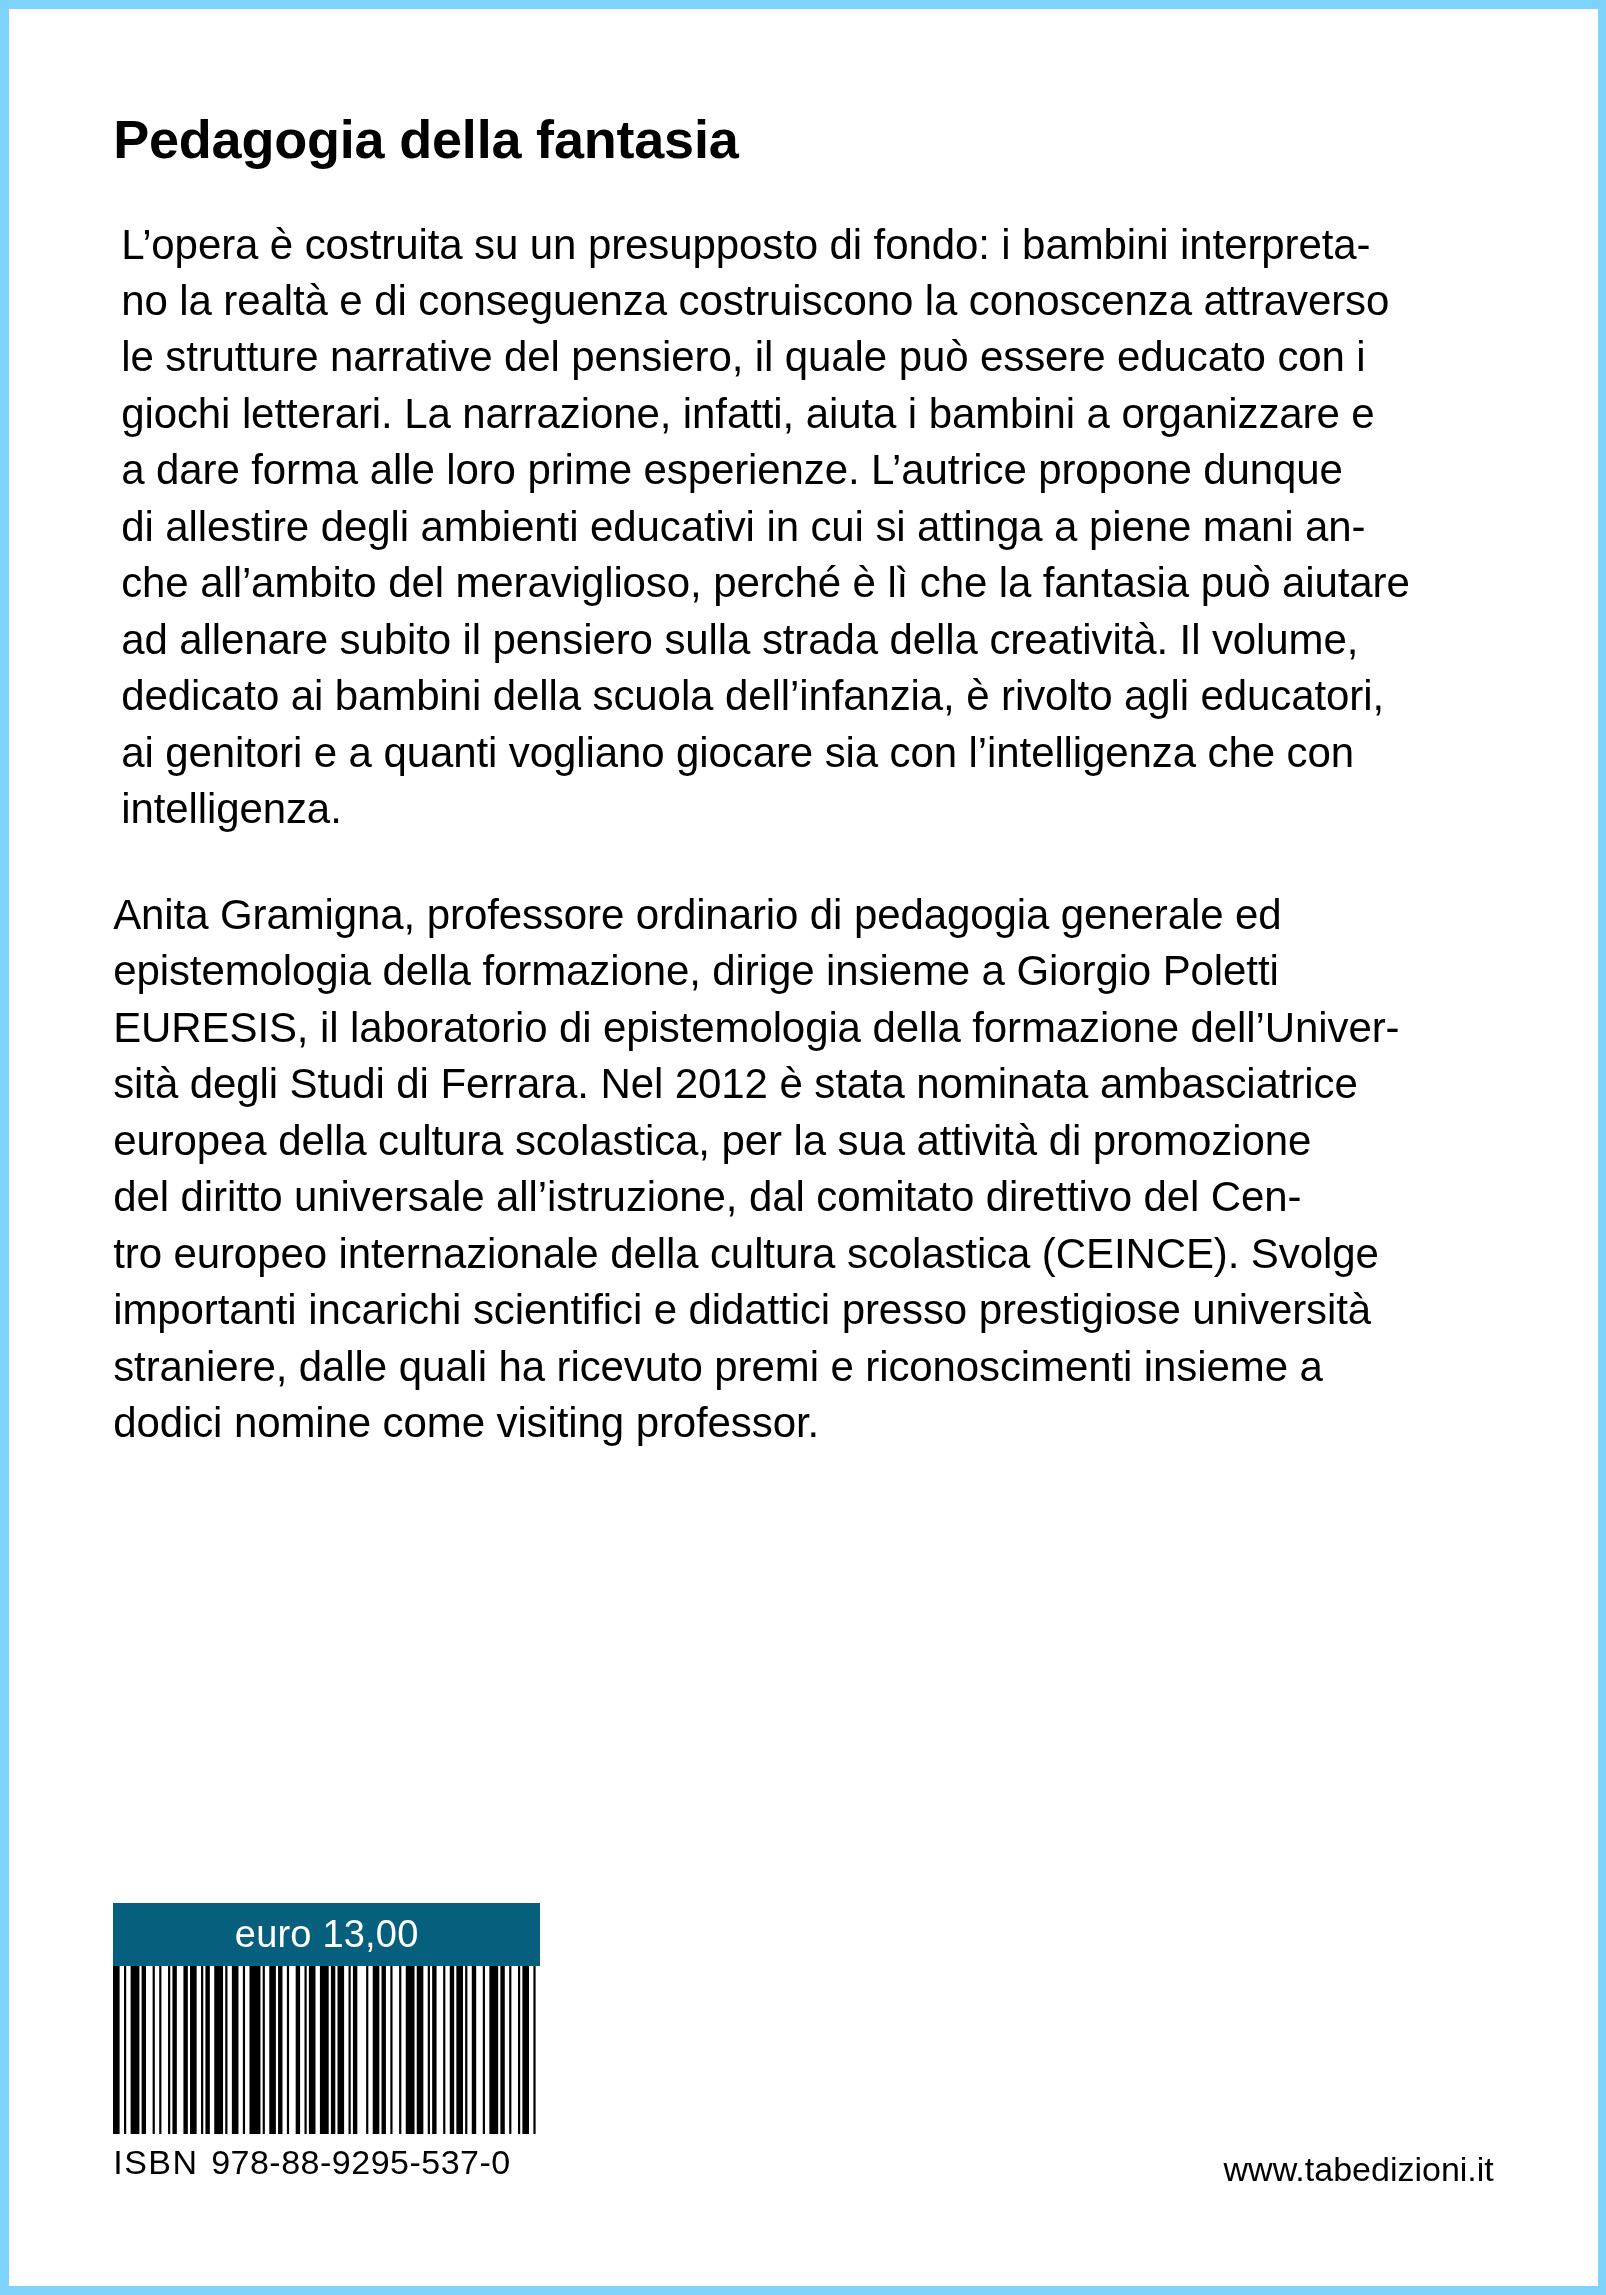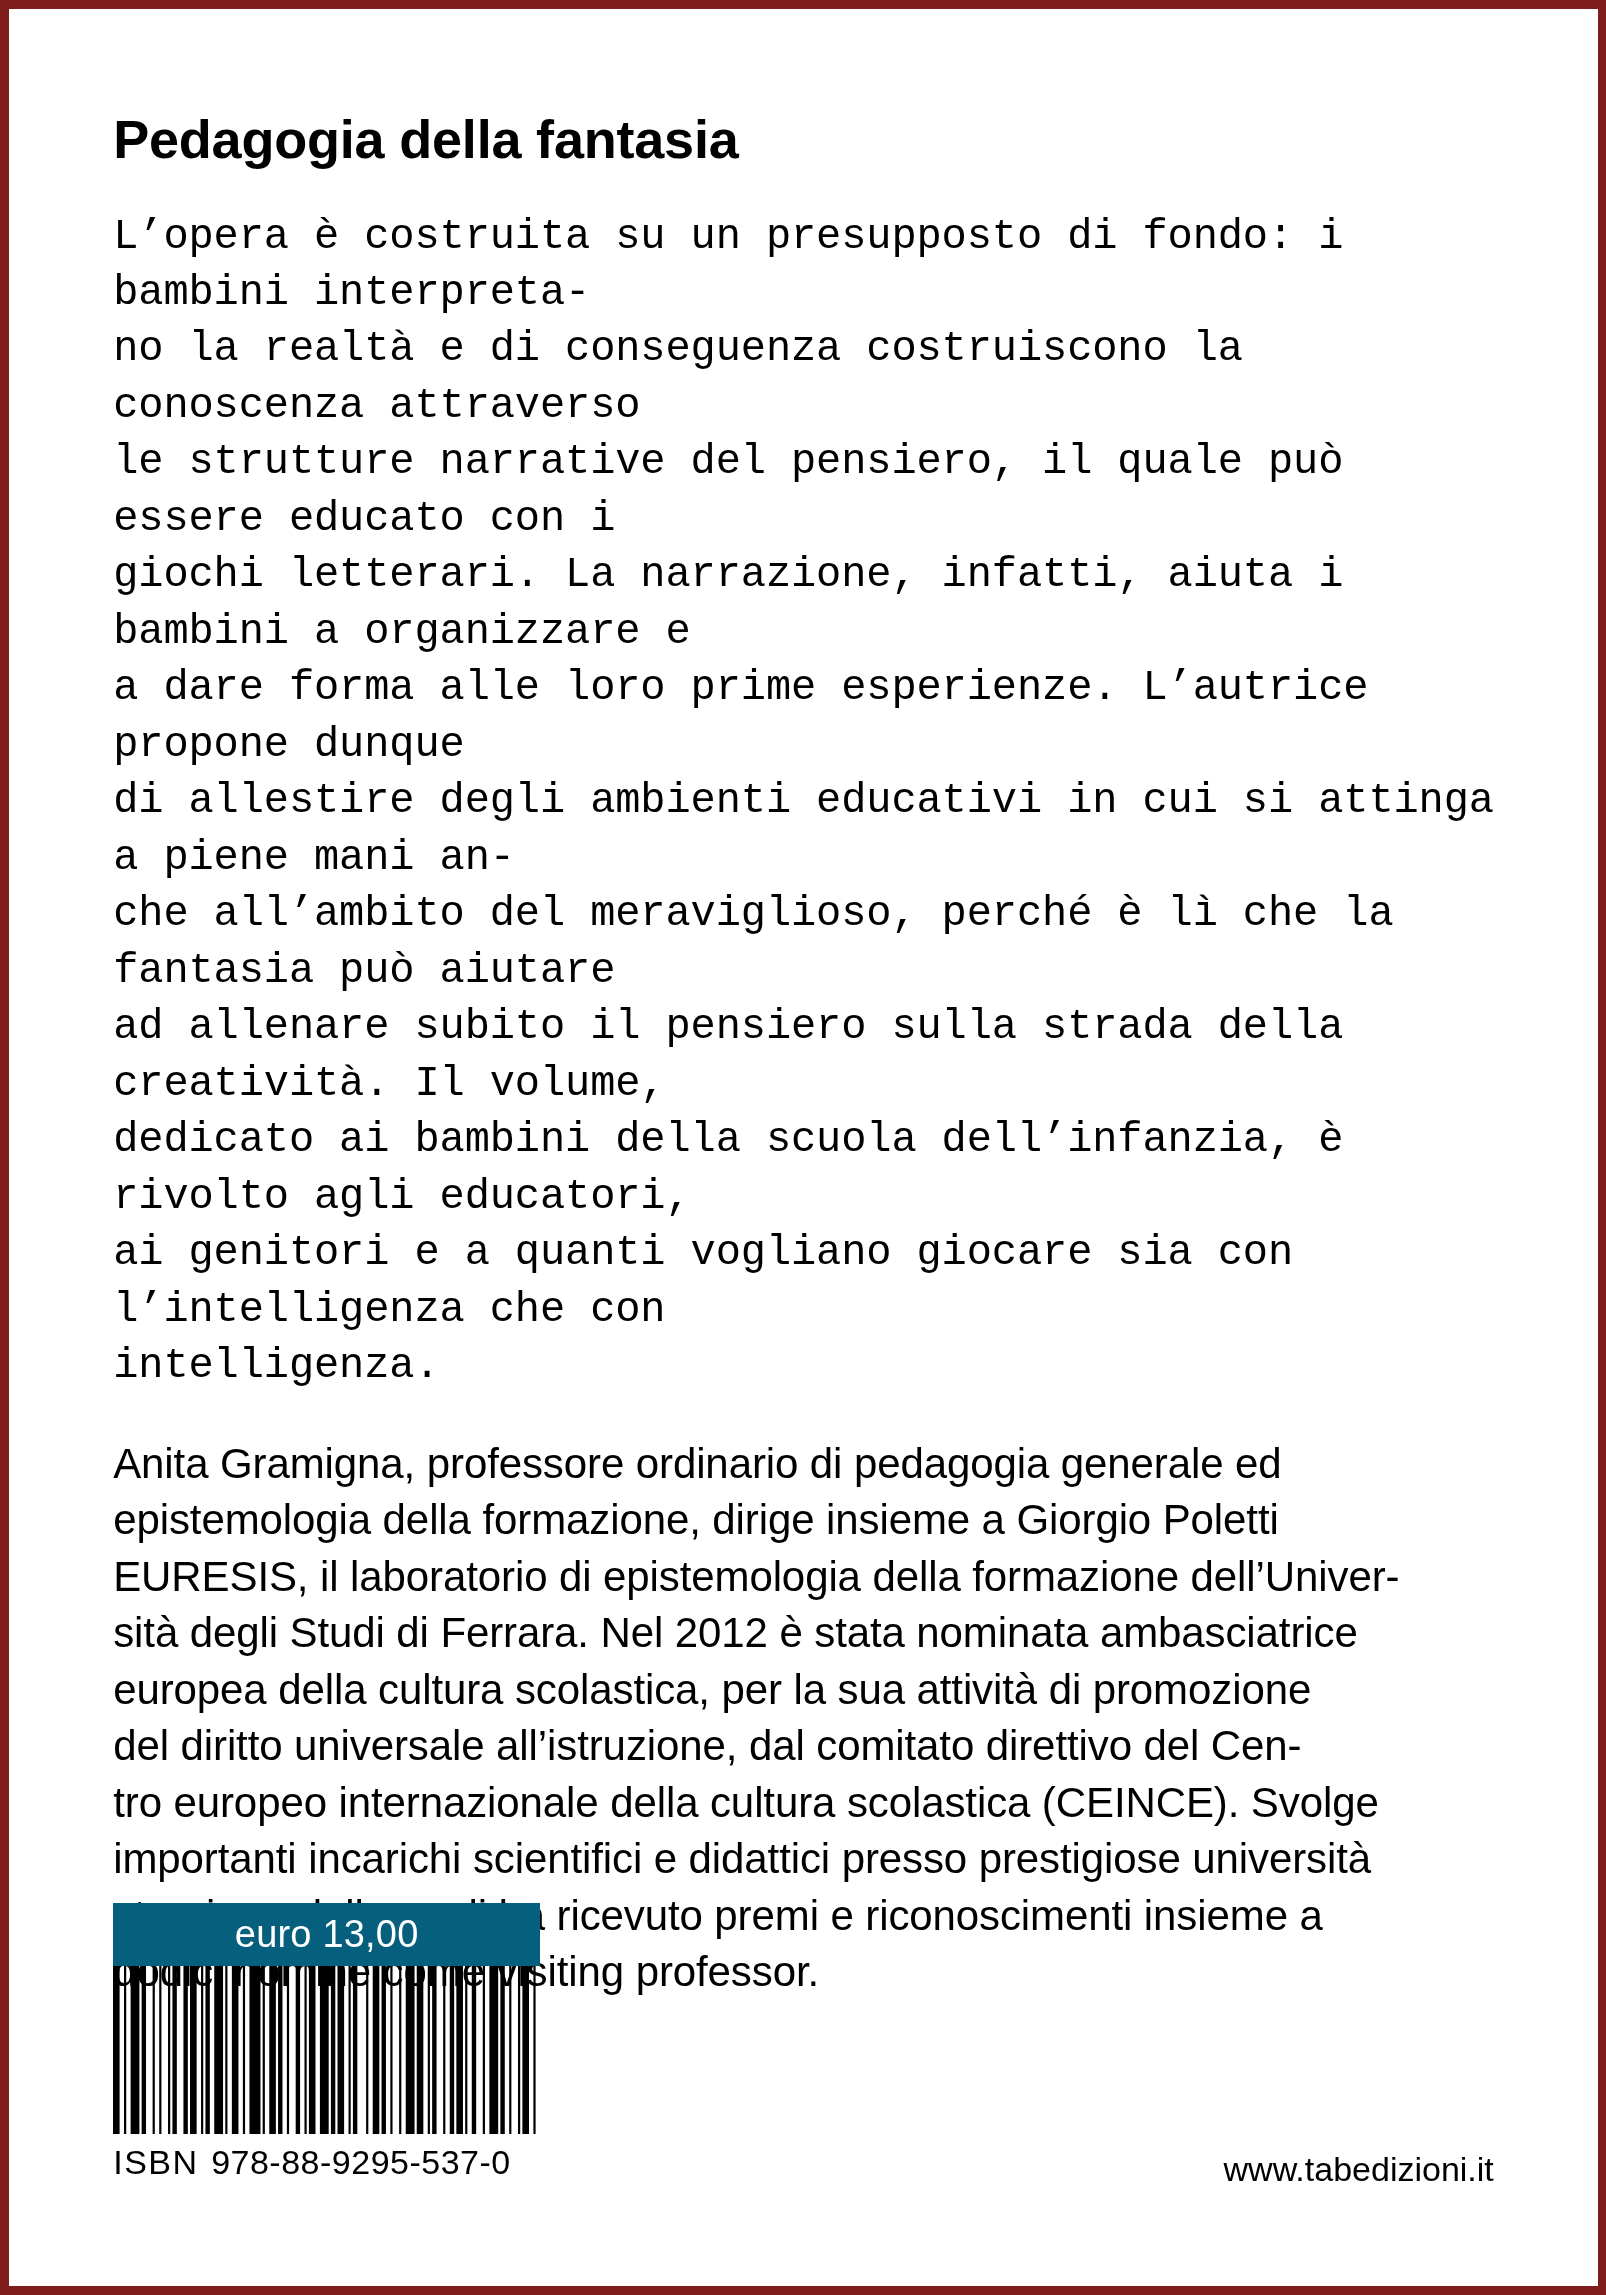--- a/index.html
+++ b/index.html
@@ -15,21 +15,21 @@
     font-family: "Liberation Sans", sans-serif;
     -webkit-font-smoothing: antialiased;
   }
 
   
   .cover-frame {
     position: relative;
     box-sizing: border-box;
     width: 1607px;
     height: 2295px;
-    background: #7f1d1d;
+    background: #7dd3fc;
     padding: 9.2px;
   }
 
   .cover-page {
     position: relative;
     box-sizing: border-box;
     width: 100%;
     height: 100%;
     background: #ffffff;
     overflow: hidden;
@@ -47,29 +47,28 @@
     margin: 0;
     padding-top: 101px;
     font-size: 54px;
     line-height: 1.08;
     font-weight: bold;
     letter-spacing: -0.2px;
     color: #000000;
   }
 
   .blurb {
-    margin: 0;
+    margin: 8px;
     padding-top: 40px;
     font-size: 42px;
     line-height: 1.345;
     font-weight: 400;
     color: #000000;
     letter-spacing: -0.1px;
     white-space: pre-line;
-    font-family: Liberation Mono, monospace;
   }
 
   .preface {
     margin: 0;
     padding-top: 36px;
     font-size: 40px;
     line-height: 1.32;
     color: #000000;
     letter-spacing: -0.1px;
   }

